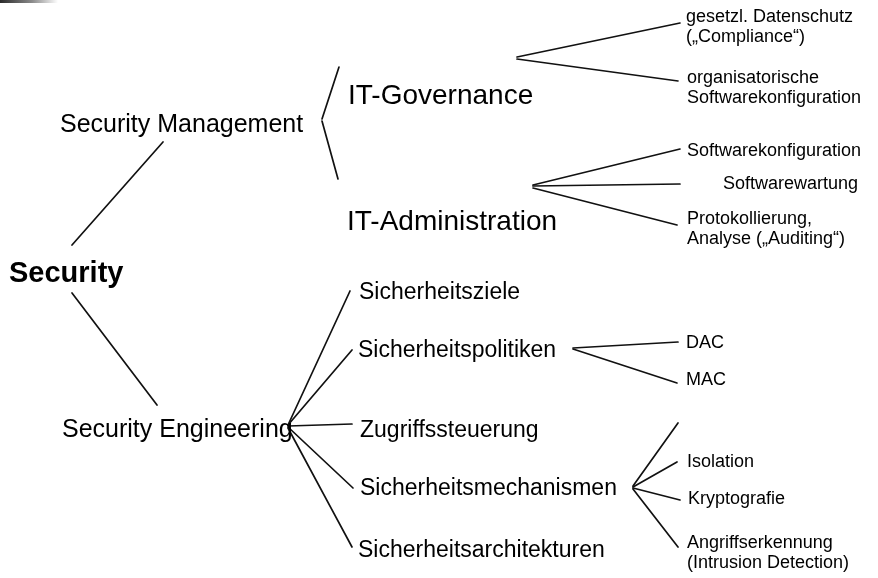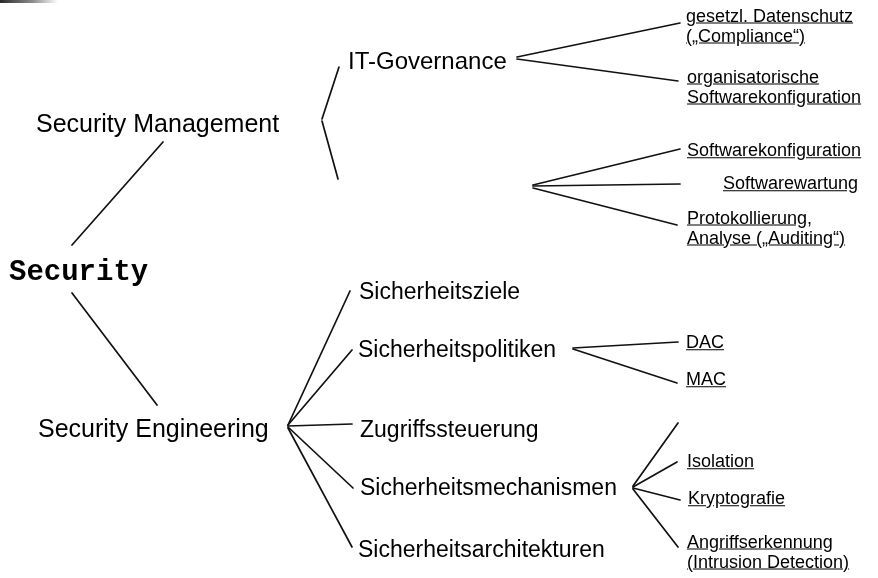--- a/index.html
+++ b/index.html
@@ -21,25 +21,25 @@
     stroke: #111111;
     stroke-width: 1.7;
     stroke-linecap: round;
   }
   .node {
     position: absolute;
     transform: translateY(-50%);
     white-space: pre-line;
     color: #000000;
   }
-  .l-root { font-size: 29px; font-weight: bold; line-height: 31px; font-family: Liberation Mono, monospace; }
-  .l-1    { font-size: 25px; line-height: 27px; }
-  .l-2    { font-size: 24px; line-height: 26px; }
+  .l-root { font-size: 29px; font-weight: bold; line-height: 31px; }
+  .l-1    { font-size: 25px; line-height: 27px; margin-left: 24px; }
+  .l-2    { font-size: 28px; line-height: 26px; margin-top: 34px; }
   .l-2e   { font-size: 23px; line-height: 25px; }
-  .l-leaf { font-size: 18px; line-height: 19.5px; text-decoration: underline; }
+  .l-leaf { font-size: 18px; line-height: 19.5px; }
   #top-left-artifact {
     position: absolute;
     left: 0; top: 0;
     width: 58px; height: 3px;
     background: linear-gradient(90deg, #2a2a2a 0%, #8a8a8a 55%, rgba(255,255,255,0) 100%);
   }
 </style>
 </head>
 <body>
 
@@ -69,20 +69,21 @@
     <line x1="633" y1="488" x2="680" y2="500"></line>
     <line x1="633" y1="489" x2="678" y2="547"></line>
   </svg>
 
   <div class="node l-root" style="left:9px;   top:272px">Security</div>
 
   <div class="node l-1" style="left:36px;  top:123px">Security Management</div>
   <div class="node l-1" style="left:38px;  top:428px">Security Engineering</div>
 
   <div class="node l-2" style="left:348px; top:61px">IT-Governance</div>
+  <div class="node l-2" style="left:347px; top:187px">IT-Administration</div>
 
   <div class="node l-leaf" style="left:686px; top:26px">gesetzl. Datenschutz
 („Compliance“)</div>
   <div class="node l-leaf" style="left:687px; top:87px">organisatorische
 Softwarekonfiguration</div>
 
   <div class="node l-leaf" style="left:687px; top:151px">Softwarekonfiguration</div>
   <div class="node l-leaf" style="left:723px; top:184px">Softwarewartung</div>
   <div class="node l-leaf" style="left:687px; top:228px">Protokollierung,
 Analyse („Auditing“)</div>

